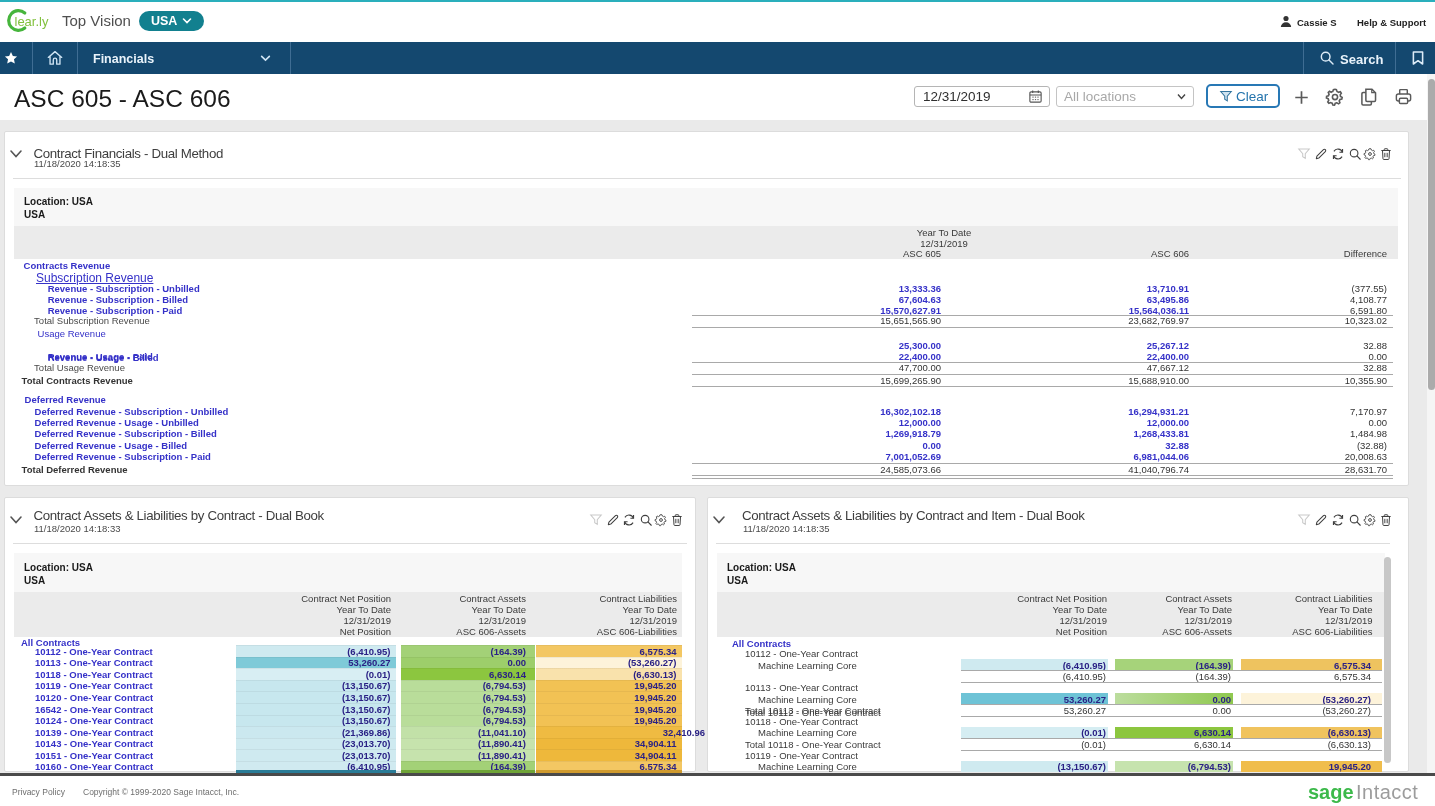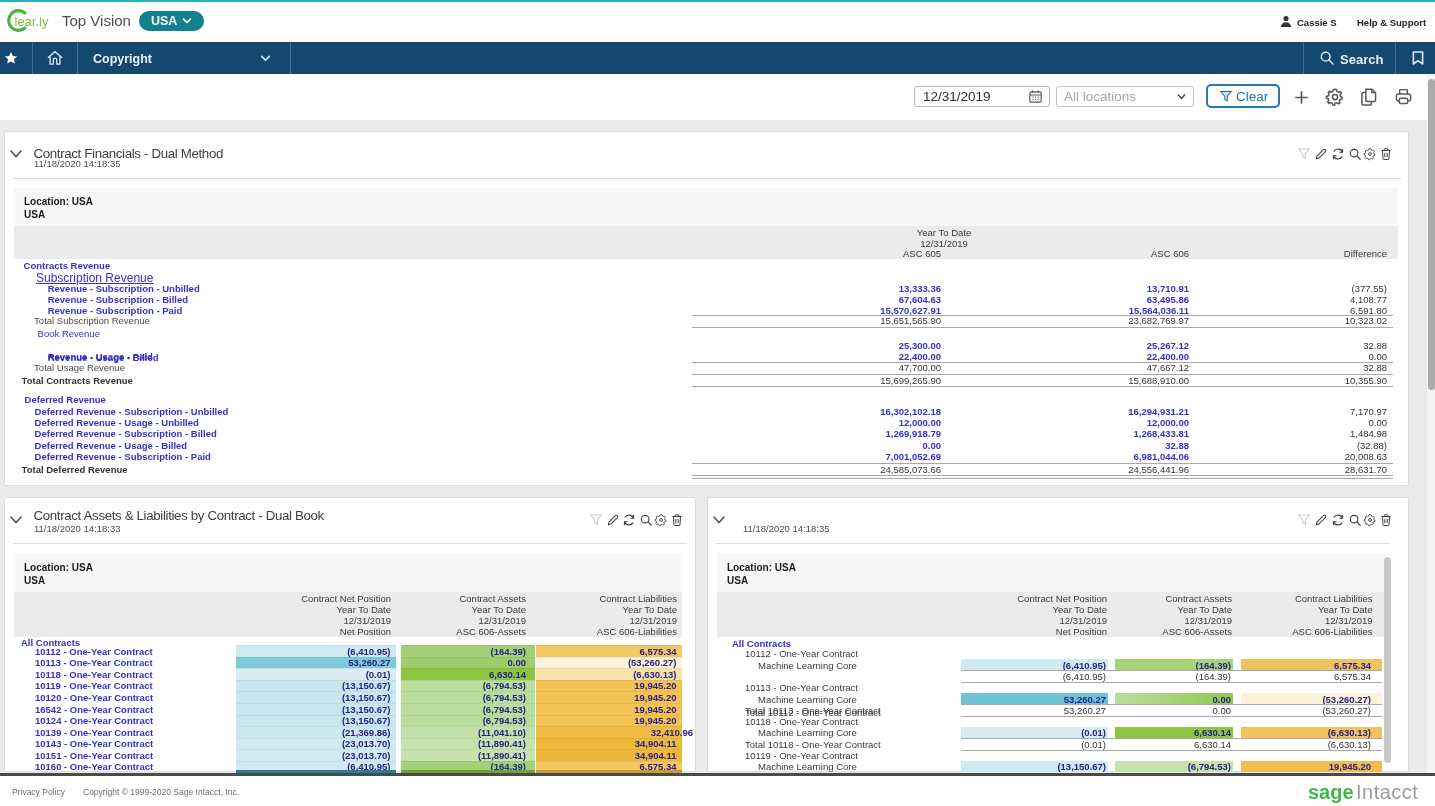--- a/index.html
+++ b/index.html
@@ -33,32 +33,33 @@
 <div class="abs" style="left:77px;top:42px;width:1px;height:32px;background:#3f6d93;"></div>
 <div class="abs" style="left:290px;top:42px;width:1px;height:32px;background:#3f6d93;"></div>
 <div class="abs" style="left:1303px;top:42px;width:1px;height:32px;background:#3f6d93;"></div>
 <div class="abs" style="left:1395px;top:42px;width:1px;height:32px;background:#3f6d93;"></div>
 <svg class="abs" style="left:4px;top:51px;" width="14" height="14" viewBox="0 0 24 24">
       <path d="M12 1.6 l3.2 6.8 7.2 .9 -5.3 5 1.4 7.2 -6.5 -3.6 -6.5 3.6 1.4 -7.2 -5.3 -5 7.2 -.9 z" fill="#fff"></path>
     </svg>
 <svg class="abs" style="left:46px;top:49px;" width="18" height="18" viewBox="0 0 24 24">
       <path d="M3 11.2 L12 3.5 L21 11.2 M5.4 9.5 V20.2 H9.7 V14.5 a2.3 2.3 0 0 1 4.6 0 V20.2 H18.6 V9.5" fill="none" stroke="#cfe4f4" stroke-width="1.8" stroke-linejoin="round" stroke-linecap="round"></path>
     </svg>
-<div class="lbl" style="left:93px;top:52px;font-size:12.5px;font-weight:600;color:#e9f3fb;">Copyright</div>
+<div class="lbl" style="left:93px;top:52px;font-size:12.5px;font-weight:600;color:#e9f3fb;">Financials</div>
 <svg class="abs" style="left:260px;top:54px;" width="11" height="9" viewBox="0 0 10 8">
       <path d="M1.5 2 L5 5.5 L8.5 2" stroke="#cfe4f4" stroke-width="1.5" fill="none" stroke-linecap="round"></path>
     </svg>
 <svg class="abs" style="left:1319px;top:50px;" width="16" height="16" viewBox="0 0 24 24">
       <circle cx="10" cy="10" r="6.5" fill="none" stroke="#dcebf7" stroke-width="2.2"></circle>
       <path d="M15 15 L21 21" stroke="#dcebf7" stroke-width="2.2" stroke-linecap="round"></path>
     </svg>
 <div class="lbl" style="left:1340px;top:52px;font-size:13px;font-weight:600;color:#e9f3fb;">Search</div>
 <svg class="abs" style="left:1412px;top:50px;" width="12" height="16" viewBox="0 0 13 16">
       <path d="M1.5 1.5 h10 v13 l-5 -3.6 -5 3.6 z" fill="none" stroke="#dcebf7" stroke-width="1.7" stroke-linejoin="round"></path>
     </svg>
+<div class="lbl" style="left:14px;top:84.5px;font-size:24.5px;color:#1a1a1a;">ASC 605 - ASC 606</div>
 <div class="abs" style="left:914px;top:86px;width:136px;height:21px;border:1px solid #b5b5b5;border-radius:3px;box-sizing:border-box;"></div>
 <div class="lbl" style="left:923px;top:89px;font-size:13.5px;color:#2f2f2f;">12/31/2019</div>
 <svg class="abs" style="left:1028px;top:89px;" width="15" height="15" viewBox="0 0 24 24">
       <rect x="3" y="4.5" width="18" height="16.5" rx="2" fill="none" stroke="#555" stroke-width="1.8"></rect>
       <path d="M3 9.5 H21 M7.5 2.5 V6.5 M16.5 2.5 V6.5" stroke="#555" stroke-width="1.8" fill="none"></path>
       <path d="M7 13 h2 M11 13 h2 M15 13 h2 M7 17 h2 M11 17 h2 M15 17 h2" stroke="#555" stroke-width="1.6"></path>
     </svg>
 <div class="abs" style="left:1056px;top:86px;width:138px;height:21px;border:1px solid #c4c4c4;border-radius:3px;box-sizing:border-box;"></div>
 <div class="lbl" style="left:1064px;top:89px;font-size:13.5px;color:#a8a8a8;">All locations</div>
 <svg class="abs" style="left:1176px;top:93px;" width="11" height="8" viewBox="0 0 10 8">
@@ -136,21 +137,21 @@
 <div class="rt" style="left:941px;top:293.5px;width:248px;font-size:9.5px;color:#3531c8;font-weight:bold;">63,495.86</div>
 <div class="rt" style="left:1189px;top:293.5px;width:198px;font-size:9.5px;color:#333;">4,108.77</div>
 <div class="lbl" style="left:47.7px;top:304.5px;font-size:9.5px;color:#3531c8;font-weight:bold;">Revenue - Subscription - Paid</div>
 <div class="rt" style="left:692px;top:304.5px;width:249px;font-size:9.5px;color:#3531c8;font-weight:bold;">15,570,627.91</div>
 <div class="rt" style="left:941px;top:304.5px;width:248px;font-size:9.5px;color:#3531c8;font-weight:bold;">15,564,036.11</div>
 <div class="rt" style="left:1189px;top:304.5px;width:198px;font-size:9.5px;color:#333;">6,591.80</div>
 <div class="lbl" style="left:34.1px;top:315.2px;font-size:9.5px;color:#4a4a4a;">Total Subscription Revenue</div>
 <div class="rt" style="left:692px;top:315.2px;width:249px;font-size:9.5px;color:#333;">15,651,565.90</div>
 <div class="rt" style="left:941px;top:315.2px;width:248px;font-size:9.5px;color:#333;">23,682,769.97</div>
 <div class="rt" style="left:1189px;top:315.2px;width:198px;font-size:9.5px;color:#333;">10,323.02</div>
-<div class="lbl" style="left:37.6px;top:328.3px;font-size:9.5px;color:#3531c8;">Book Revenue</div>
+<div class="lbl" style="left:37.6px;top:328.3px;font-size:9.5px;color:#3531c8;">Usage Revenue</div>
 <div class="lbl" style="left:47.7px;top:339.8px;font-size:9.5px;color:#3531c8;font-weight:bold;margin-top:12px;">Revenue - Usage - Billed</div>
 <div class="rt" style="left:692px;top:339.8px;width:249px;font-size:9.5px;color:#3531c8;font-weight:bold;">25,300.00</div>
 <div class="rt" style="left:941px;top:339.8px;width:248px;font-size:9.5px;color:#3531c8;font-weight:bold;">25,267.12</div>
 <div class="rt" style="left:1189px;top:339.8px;width:198px;font-size:9.5px;color:#333;">32.88</div>
 <div class="lbl" style="left:47.7px;top:350.9px;font-size:9.5px;color:#3531c8;font-weight:bold;">Revenue - Usage - Paid</div>
 <div class="rt" style="left:692px;top:350.9px;width:249px;font-size:9.5px;color:#3531c8;font-weight:bold;">22,400.00</div>
 <div class="rt" style="left:941px;top:350.9px;width:248px;font-size:9.5px;color:#3531c8;font-weight:bold;">22,400.00</div>
 <div class="rt" style="left:1189px;top:350.9px;width:198px;font-size:9.5px;color:#333;">0.00</div>
 <div class="lbl" style="left:34.1px;top:362.4px;font-size:9.5px;color:#4a4a4a;">Total Usage Revenue</div>
 <div class="rt" style="left:692px;top:362.4px;width:249px;font-size:9.5px;color:#333;text-align:right;">47,700.00</div>
@@ -176,21 +177,21 @@
 <div class="lbl" style="left:34.6px;top:439.7px;font-size:9.5px;color:#3531c8;font-weight:bold;">Deferred Revenue - Usage - Billed</div>
 <div class="rt" style="left:692px;top:439.7px;width:249px;font-size:9.5px;color:#3531c8;font-weight:bold;">0.00</div>
 <div class="rt" style="left:941px;top:439.7px;width:248px;font-size:9.5px;color:#3531c8;font-weight:bold;">32.88</div>
 <div class="rt" style="left:1189px;top:439.7px;width:198px;font-size:9.5px;color:#333;">(32.88)</div>
 <div class="lbl" style="left:34.6px;top:451.0px;font-size:9.5px;color:#3531c8;font-weight:bold;">Deferred Revenue - Subscription - Paid</div>
 <div class="rt" style="left:692px;top:451.0px;width:249px;font-size:9.5px;color:#3531c8;font-weight:bold;">7,001,052.69</div>
 <div class="rt" style="left:941px;top:451.0px;width:248px;font-size:9.5px;color:#3531c8;font-weight:bold;">6,981,044.06</div>
 <div class="rt" style="left:1189px;top:451.0px;width:198px;font-size:9.5px;color:#333;">20,008.63</div>
 <div class="lbl" style="left:21.6px;top:463.5px;font-size:9.5px;color:#333;font-weight:bold;">Total Deferred Revenue</div>
 <div class="rt" style="left:692px;top:463.5px;width:249px;font-size:9.5px;color:#333;">24,585,073.66</div>
-<div class="rt" style="left:941px;top:463.5px;width:248px;font-size:9.5px;color:#333;">24,556,441.96</div>
+<div class="rt" style="left:941px;top:463.5px;width:248px;font-size:9.5px;color:#333;">41,040,796.74</div>
 <div class="rt" style="left:1189px;top:463.5px;width:198px;font-size:9.5px;color:#333;">28,631.70</div>
 <div class="abs" style="left:692px;top:315px;width:701px;height:1px;background:#a9a9a9;"></div>
 <div class="abs" style="left:692px;top:326.7px;width:701px;height:1px;background:#a9a9a9;"></div>
 <div class="abs" style="left:692px;top:362.3px;width:701px;height:1px;background:#a9a9a9;"></div>
 <div class="abs" style="left:692px;top:374.2px;width:701px;height:1px;background:#a9a9a9;"></div>
 <div class="abs" style="left:692px;top:386.3px;width:701px;height:1px;background:#a9a9a9;"></div>
 <div class="abs" style="left:692px;top:463.3px;width:701px;height:1px;background:#a9a9a9;"></div>
 <div class="abs" style="left:692px;top:475.2px;width:701px;height:1px;background:#a9a9a9;"></div>
 <div class="abs" style="left:692px;top:477.6px;width:701px;height:1px;background:#a9a9a9;"></div>
 <div class="card" style="left:4px;top:497px;width:692px;height:275px;"></div>
@@ -287,21 +288,21 @@
 <div class="lbl" style="left:35px;top:715.10px;font-size:9.5px;font-weight:bold;color:#3531c8;">10124 - One-Year Contract</div>
 <div class="rt" style="left:240px;top:715.10px;width:150.5px;font-size:9.5px;font-weight:bold;color:#2a2185;">(13,150.67)</div>
 <div class="rt" style="left:400px;top:715.10px;width:126px;font-size:9.5px;font-weight:bold;color:#2a2185;">(6,794.53)</div>
 <div class="rt" style="left:536px;top:715.10px;width:140.5px;font-size:9.5px;font-weight:bold;color:#2a2185;">19,945.20</div>
 <div class="abs" style="left:236px;top:726.07px;width:159.5px;height:11.55px;background-color:#cbe8ef;background-image:linear-gradient(to bottom, rgba(0,0,0,.05) 0, rgba(0,0,0,.05) 1px, rgba(0,0,0,0) 1px);"></div>
 <div class="abs" style="left:400.5px;top:726.07px;width:134px;height:11.55px;background-color:#c2e1a8;background-image:linear-gradient(to bottom, rgba(0,0,0,.05) 0, rgba(0,0,0,.05) 1px, rgba(0,0,0,0) 1px);"></div>
 <div class="abs" style="left:536px;top:726.07px;width:146px;height:11.55px;background-color:#efbb42;background-image:linear-gradient(to bottom, rgba(0,0,0,.05) 0, rgba(0,0,0,.05) 1px, rgba(0,0,0,0) 1px);"></div>
 <div class="lbl" style="left:35px;top:726.65px;font-size:9.5px;font-weight:bold;color:#3531c8;">10139 - One-Year Contract</div>
 <div class="rt" style="left:240px;top:726.65px;width:150.5px;font-size:9.5px;font-weight:bold;color:#2a2185;">(21,369.86)</div>
 <div class="rt" style="left:400px;top:726.65px;width:126px;font-size:9.5px;font-weight:bold;color:#2a2185;">(11,041.10)</div>
-<div class="rt" style="left:536px;top:726.65px;width:157px;font-size:9.5px;font-weight:bold;color:#2a2185;">32,410.96</div>
+<div class="rt" style="left:536px;top:726.65px;width:169px;font-size:9.5px;font-weight:bold;color:#2a2185;">32,410.96</div>
 <div class="abs" style="left:236px;top:737.62px;width:159.5px;height:11.55px;background-color:#cfeaf0;background-image:linear-gradient(to bottom, rgba(0,0,0,.05) 0, rgba(0,0,0,.05) 1px, rgba(0,0,0,0) 1px);"></div>
 <div class="abs" style="left:400.5px;top:737.62px;width:134px;height:11.55px;background-color:#c6e3ad;background-image:linear-gradient(to bottom, rgba(0,0,0,.05) 0, rgba(0,0,0,.05) 1px, rgba(0,0,0,0) 1px);"></div>
 <div class="abs" style="left:536px;top:737.62px;width:146px;height:11.55px;background-color:#eeb83b;background-image:linear-gradient(to bottom, rgba(0,0,0,.05) 0, rgba(0,0,0,.05) 1px, rgba(0,0,0,0) 1px);"></div>
 <div class="lbl" style="left:35px;top:738.20px;font-size:9.5px;font-weight:bold;color:#3531c8;">10143 - One-Year Contract</div>
 <div class="rt" style="left:240px;top:738.20px;width:150.5px;font-size:9.5px;font-weight:bold;color:#2a2185;">(23,013.70)</div>
 <div class="rt" style="left:400px;top:738.20px;width:126px;font-size:9.5px;font-weight:bold;color:#2a2185;">(11,890.41)</div>
 <div class="rt" style="left:536px;top:738.20px;width:140.5px;font-size:9.5px;font-weight:bold;color:#2a2185;">34,904.11</div>
 <div class="abs" style="left:236px;top:749.17px;width:159.5px;height:11.55px;background-color:#cfeaf0;background-image:linear-gradient(to bottom, rgba(0,0,0,.05) 0, rgba(0,0,0,.05) 1px, rgba(0,0,0,0) 1px);"></div>
 <div class="abs" style="left:400.5px;top:749.17px;width:134px;height:11.55px;background-color:#c6e3ad;background-image:linear-gradient(to bottom, rgba(0,0,0,.05) 0, rgba(0,0,0,.05) 1px, rgba(0,0,0,0) 1px);"></div>
 <div class="abs" style="left:536px;top:749.17px;width:146px;height:11.55px;background-color:#eeb83b;background-image:linear-gradient(to bottom, rgba(0,0,0,.05) 0, rgba(0,0,0,.05) 1px, rgba(0,0,0,0) 1px);"></div>
@@ -316,20 +317,21 @@
 <div class="rt" style="left:240px;top:761.30px;width:150.5px;font-size:9.5px;font-weight:bold;color:#2a2185;">(6,410.95)</div>
 <div class="rt" style="left:400px;top:761.30px;width:126px;font-size:9.5px;font-weight:bold;color:#2a2185;">(164.39)</div>
 <div class="rt" style="left:536px;top:761.30px;width:140.5px;font-size:9.5px;font-weight:bold;color:#2a2185;">6,575.34</div>
 <div class="abs" style="left:236px;top:770px;width:159.5px;height:3px;background:#2a7c97;"></div>
 <div class="abs" style="left:400.5px;top:770px;width:134px;height:3px;background:#6fa438;"></div>
 <div class="abs" style="left:536px;top:770px;width:146px;height:3px;background:#cf9a2e;"></div>
 <div class="card" style="left:707px;top:497px;width:702px;height:275px;"></div>
 <svg class="abs" style="left:712px;top:515px;" width="14" height="10" viewBox="0 0 14 10">
       <path d="M2 2 L7 7.5 L12 2" stroke="#555" stroke-width="1.6" fill="none" stroke-linecap="round"></path>
     </svg>
+<div class="lbl" style="left:742px;top:507.5px;font-size:13.3px;letter-spacing:-0.35px;color:#3e3e3e;">Contract Assets &amp; Liabilities by Contract and Item - Dual Book</div>
 <div class="lbl" style="left:743px;top:523px;font-size:9.5px;color:#4a4a4a;">11/18/2020 14:18:35</div>
 <svg class="abs" style="left:1297px;top:513px;" width="14" height="14" viewBox="0 0 24 24">
       <path d="M3 3.5 H21 L14.2 11.5 V19.5 L9.8 16.5 V11.5 z" fill="none" stroke="#c9c9c9" stroke-width="1.8"></path>
     </svg>
     <svg class="abs" style="left:1314px;top:513px;" width="14" height="14" viewBox="0 0 24 24">
       <path d="M4 20 L5 15.8 L16.2 4.6 a2.2 2.2 0 0 1 3.2 3.2 L8.2 19 z" fill="none" stroke="#3f3f3f" stroke-width="1.8" stroke-linejoin="round"></path>
     </svg>
     <svg class="abs" style="left:1331px;top:513px;" width="14" height="14" viewBox="0 0 24 24">
       <path d="M19.5 9 a8 8 0 0 0 -14.5 -1.5 M4.5 15 a8 8 0 0 0 14.5 1.5" fill="none" stroke="#3f3f3f" stroke-width="1.9"></path>
       <path d="M19.8 3.6 V9 H14.4 M4.2 20.4 V15 H9.6" fill="none" stroke="#3f3f3f" stroke-width="1.9"></path>

